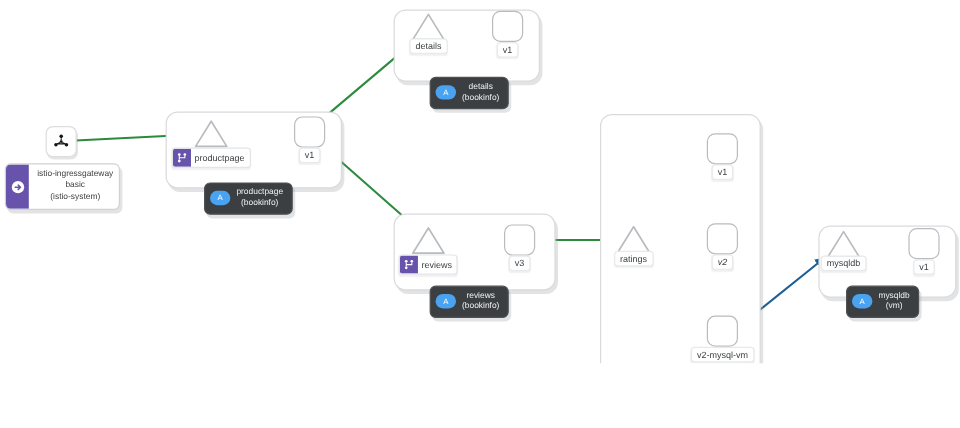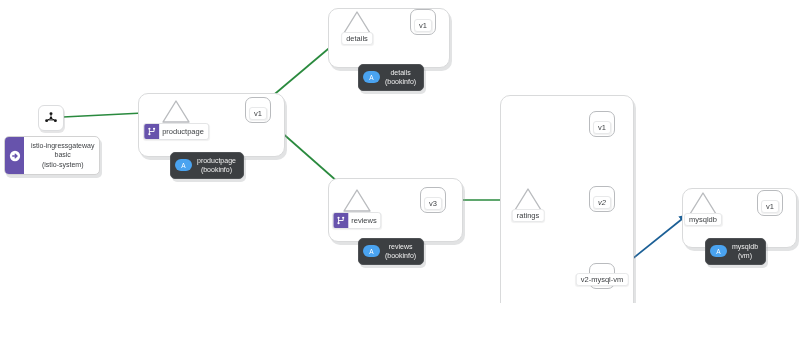--- a/index.html
+++ b/index.html
@@ -46,21 +46,21 @@
     border-radius: 7px;
     background: #ffffff;
     box-sizing: border-box;
   }
   .tri-svg { display: block; }
 
   .node-label {
     position: absolute;
     left: 50%;
     transform: translateX(-50%);
-    top: 10px;
+    top: 26px;
     white-space: nowrap;
     font-size: 7.5px;
     color: #3c3f42;
     background: #ffffff;
     border: 1px solid #e4e5e6;
     border-radius: 3px;
     padding: 1.5px 4px;
     line-height: 1;
     box-shadow: 0 1px 1px rgba(0,0,0,0.06);
   }

